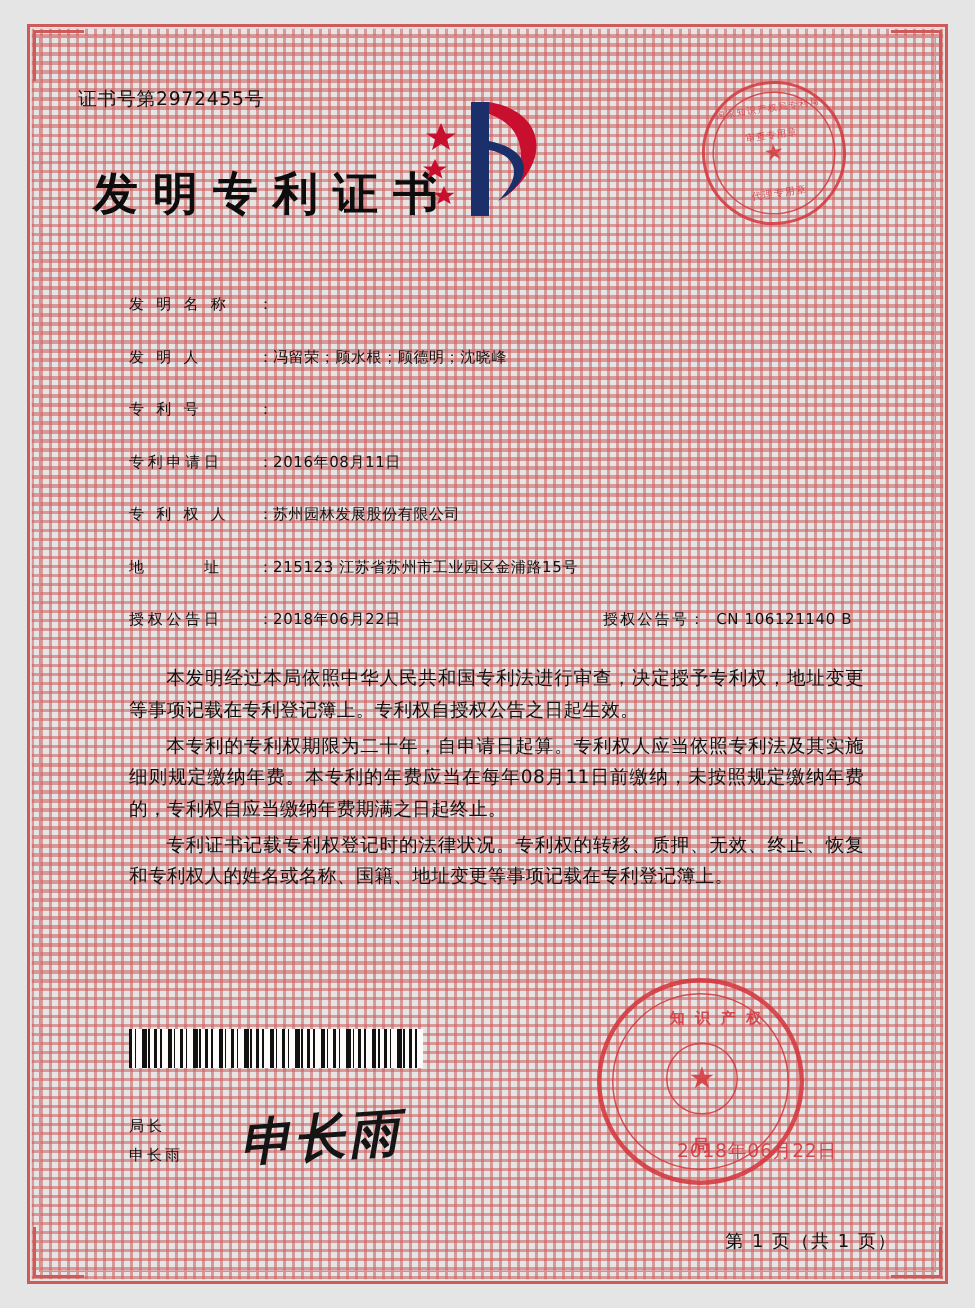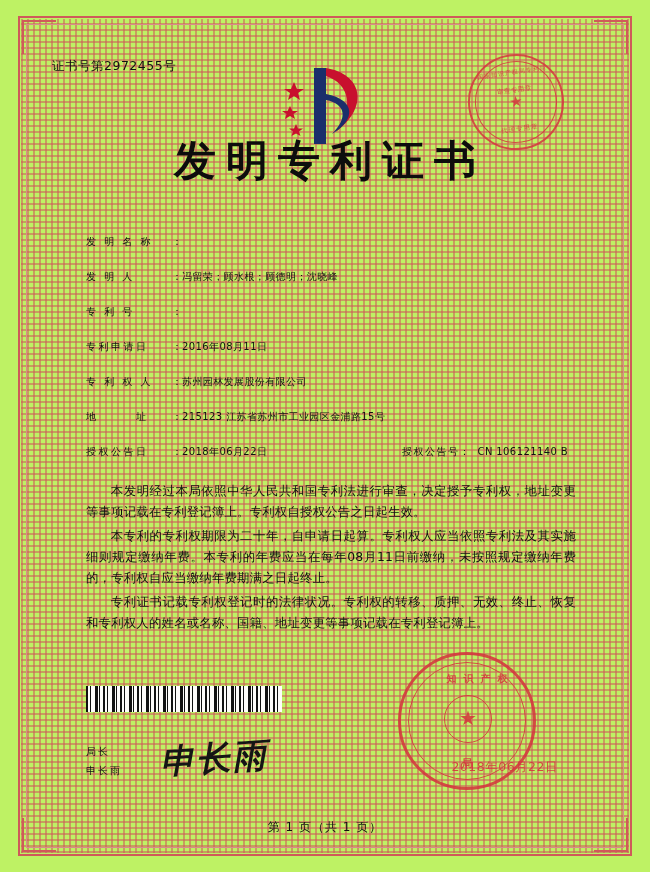--- a/index.html
+++ b/index.html
@@ -12,21 +12,21 @@
     height: 872px;
     overflow: hidden;
     font-family: "DejaVu Sans", "Liberation Sans", sans-serif;
     color: #1a1a1a;
   }
 
   .certificate {
     position: relative;
     width: 650px;
     height: 872px;
-    background: #bef264;
+    background: #e5e5e5;
     box-sizing: border-box;
   }
 
   
   .border-outer {
     position: absolute;
     left: 18px;
     top: 16px;
     right: 18px;
     bottom: 16px;
@@ -90,25 +90,25 @@
     position: absolute;
     left: 50%;
     transform: translateX(-50%);
     top: 16px;
     width: 110px;
     height: 92px;
   }
 
   
   .title {
-    margin-top: 58px;
-    text-align: center;
+    margin-top: 34px;
+    text-align: left;
     font-family: "DejaVu Serif", "Liberation Serif", serif;
     font-weight: bold;
-    font-size: 42px;
+    font-size: 30px;
     letter-spacing: 10px;
     color: #0d0d0d;
     text-indent: 10px;
   }
 
   
   .fields {
     margin-top: 46px;
     padding-left: 34px;
     padding-right: 10px;
@@ -314,21 +314,21 @@
     font-size: 12.5px;
     letter-spacing: 0.5px;
     opacity: 0.9;
   }
 
   
   .footer {
     position: absolute;
     left: 0; right: 0;
     bottom: 2px;
-    text-align: center;
+    text-align: right;
     font-size: 12px;
     letter-spacing: 1px;
     color: #111;
   }
 </style>
 </head>
 <body>
 
 <div class="certificate">
 

